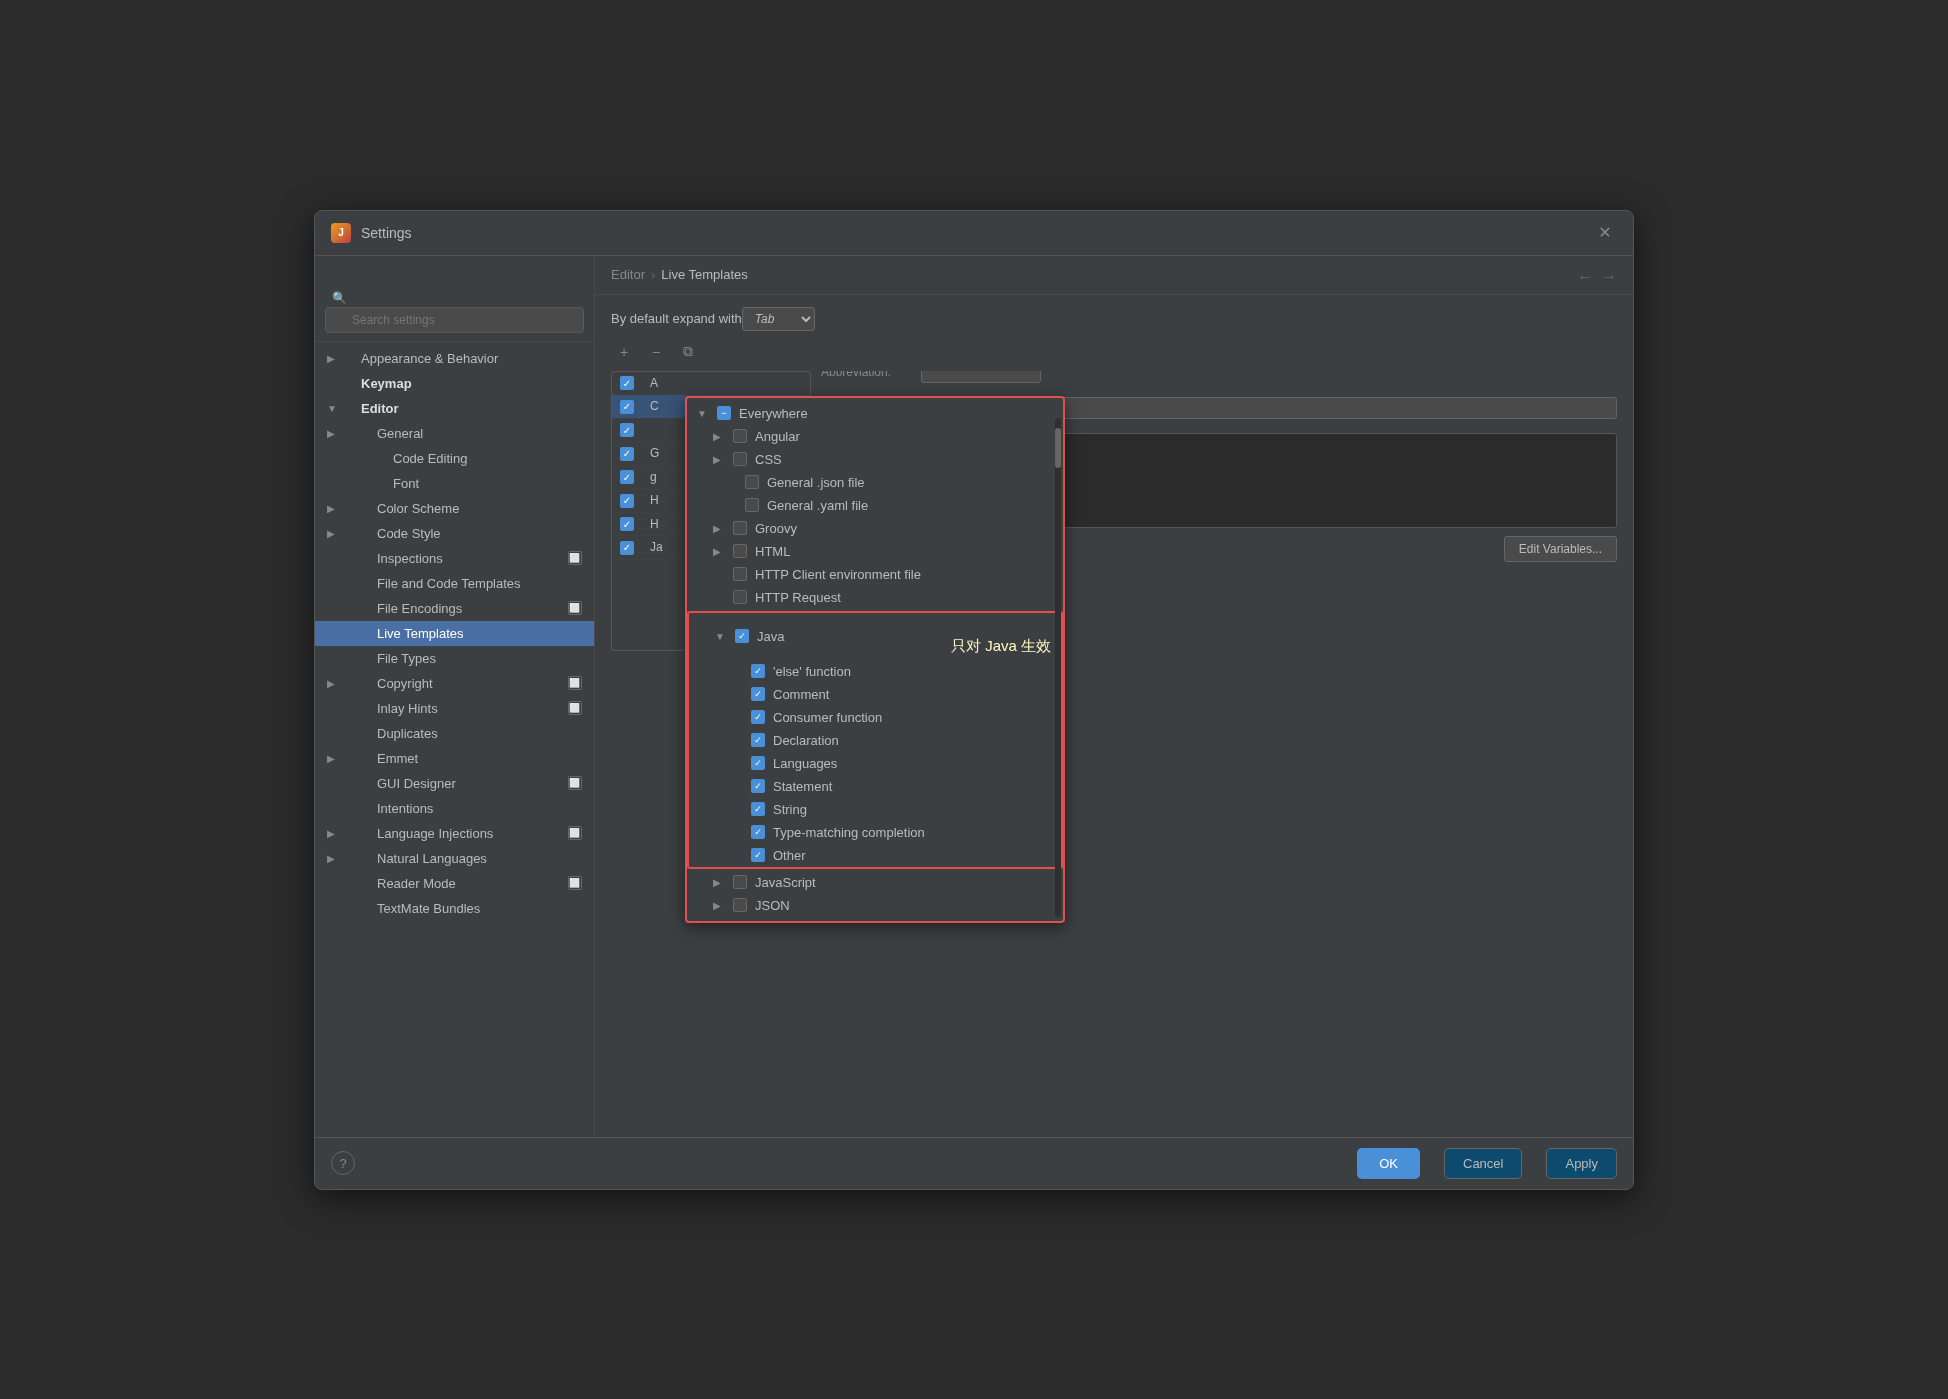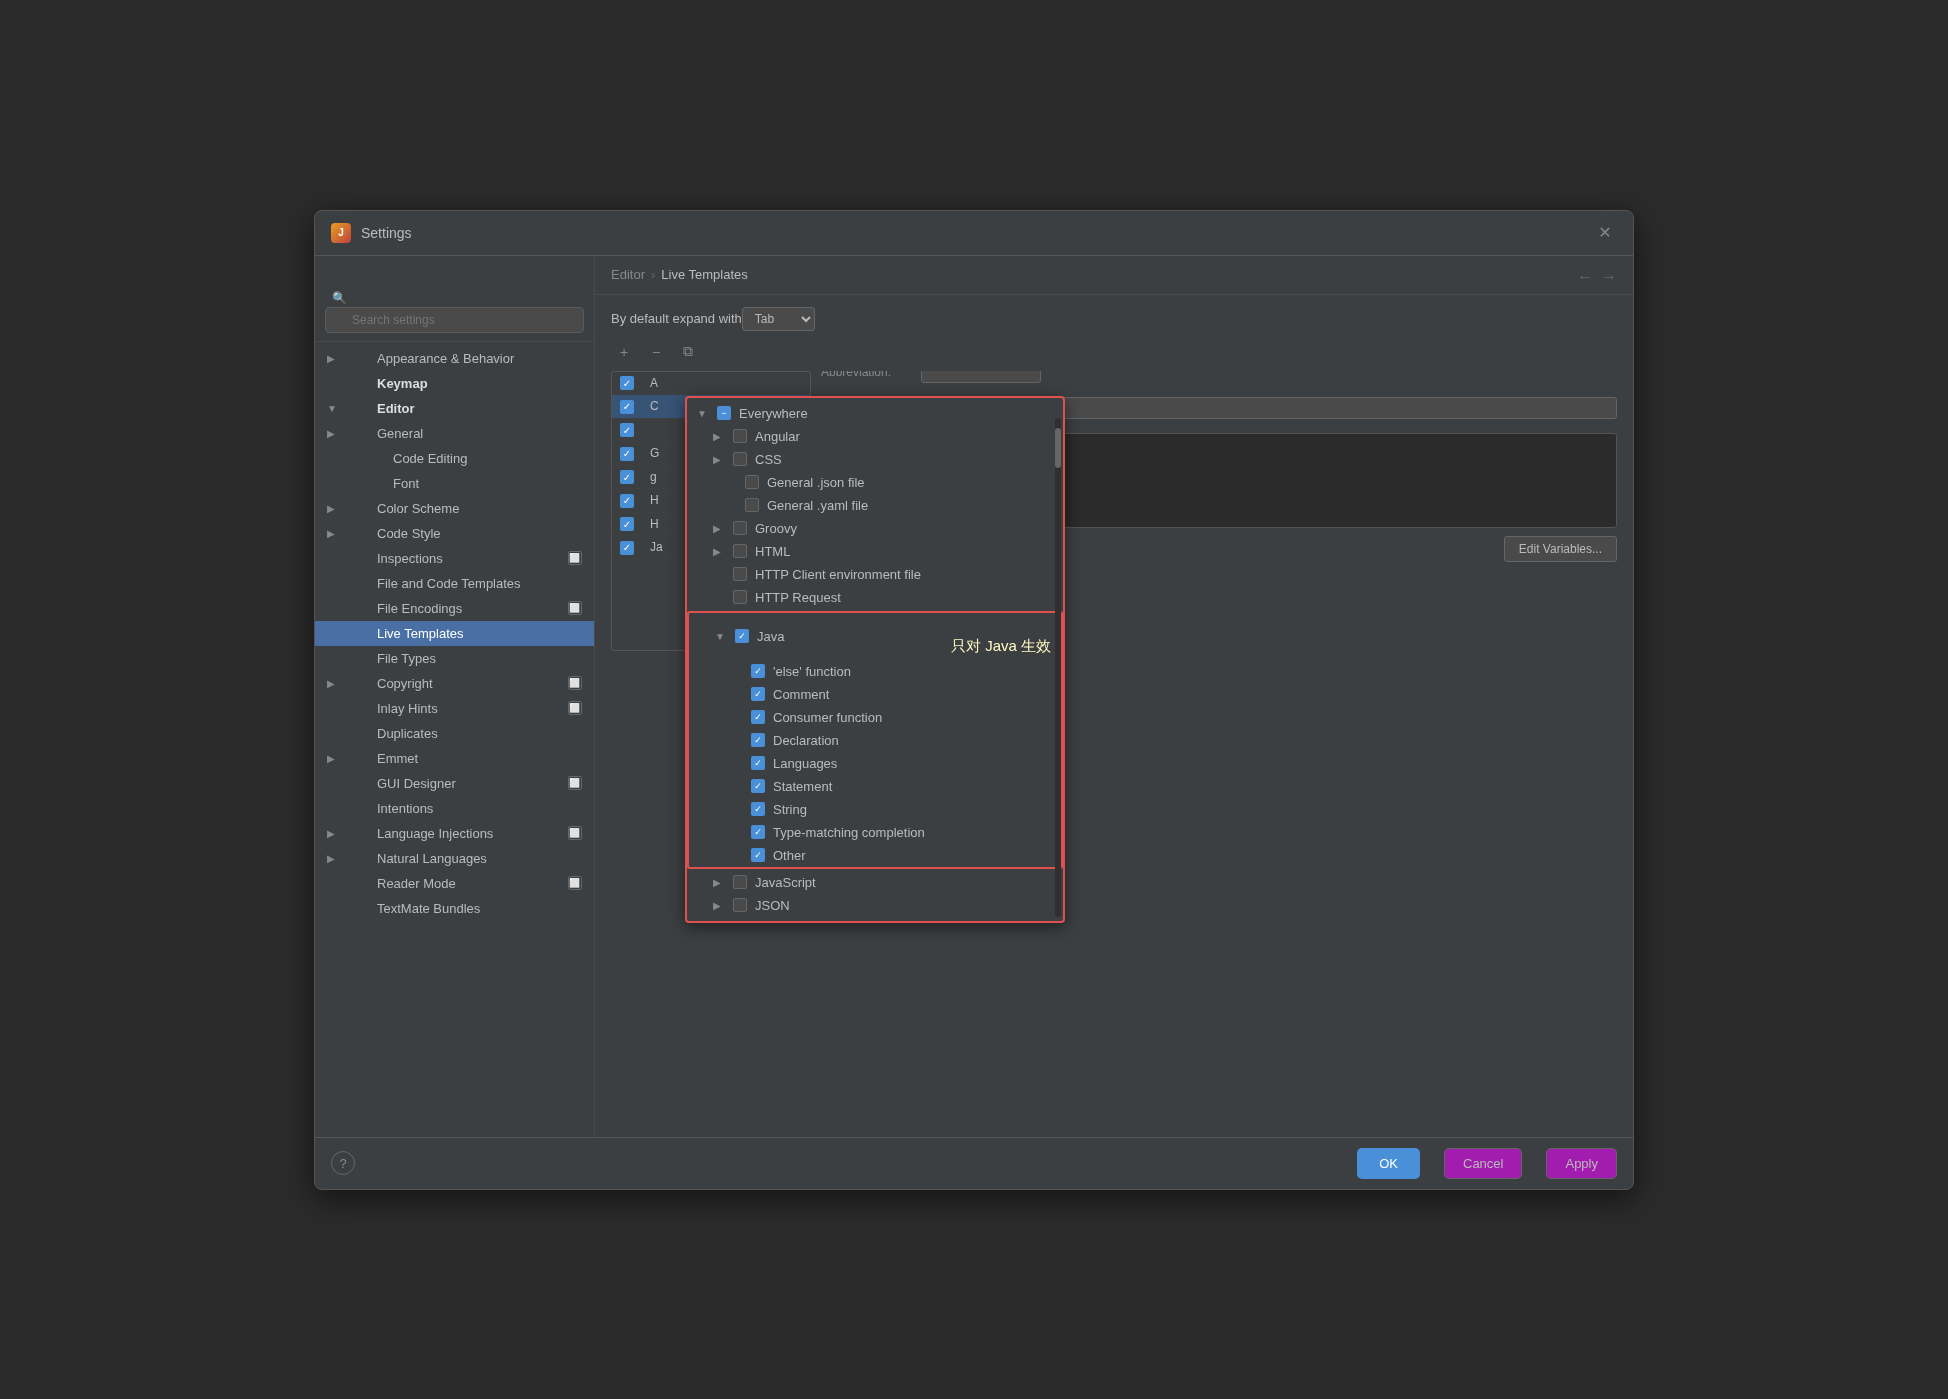--- a/index.html
+++ b/index.html
@@ -121,21 +121,21 @@
       user-select: none;
     }
     .nav-item.active { background: #4a6fa5; color: #fff; }
     .nav-item .chevron {
       width: 14px;
       margin-right: 4px;
       color: #888;
       font-size: 10px;
       display: inline-block;
     }
-    .nav-item .indent1 { margin-left: 32px; text-align: right; }
+    .nav-item .indent1 { margin-left: 16px; text-align: right; }
     .nav-item .indent2 { margin-left: 32px; }
     .nav-badge {
       margin-left: auto;
       width: 14px;
       height: 14px;
       border: 1px solid #666;
       border-radius: 2px;
       display: flex;
       align-items: center;
       justify-content: center;
@@ -286,20 +286,21 @@
       gap: 10px;
       margin-bottom: 6px;
     }
     .expand-select {
       background: #4a4a4a;
       border: 1px solid #666;
       color: #bbb;
       padding: 3px 8px;
       border-radius: 3px;
       font-size: 12px;
+      font-style: italic;
     }
     .options-check-row {
       display: flex;
       align-items: center;
       gap: 8px;
       margin-bottom: 4px;
       font-size: 12px;
       color: #bbb;
     }
     .edit-vars-btn {
@@ -340,21 +341,21 @@
     .btn-ok {
       background: #4a90d9;
       border: none;
       color: #fff;
       padding: 7px 22px;
       border-radius: 5px;
       cursor: pointer;
       font-size: 13px;
     }
     .btn-cancel, .btn-apply {
-      background: #a21caf;
+      background: #0c4a6e;
       border: 1px solid #666;
       color: #bbb;
       padding: 7px 18px;
       border-radius: 5px;
       cursor: pointer;
       font-size: 13px;
     }
 
     
     .dropdown-overlay {

